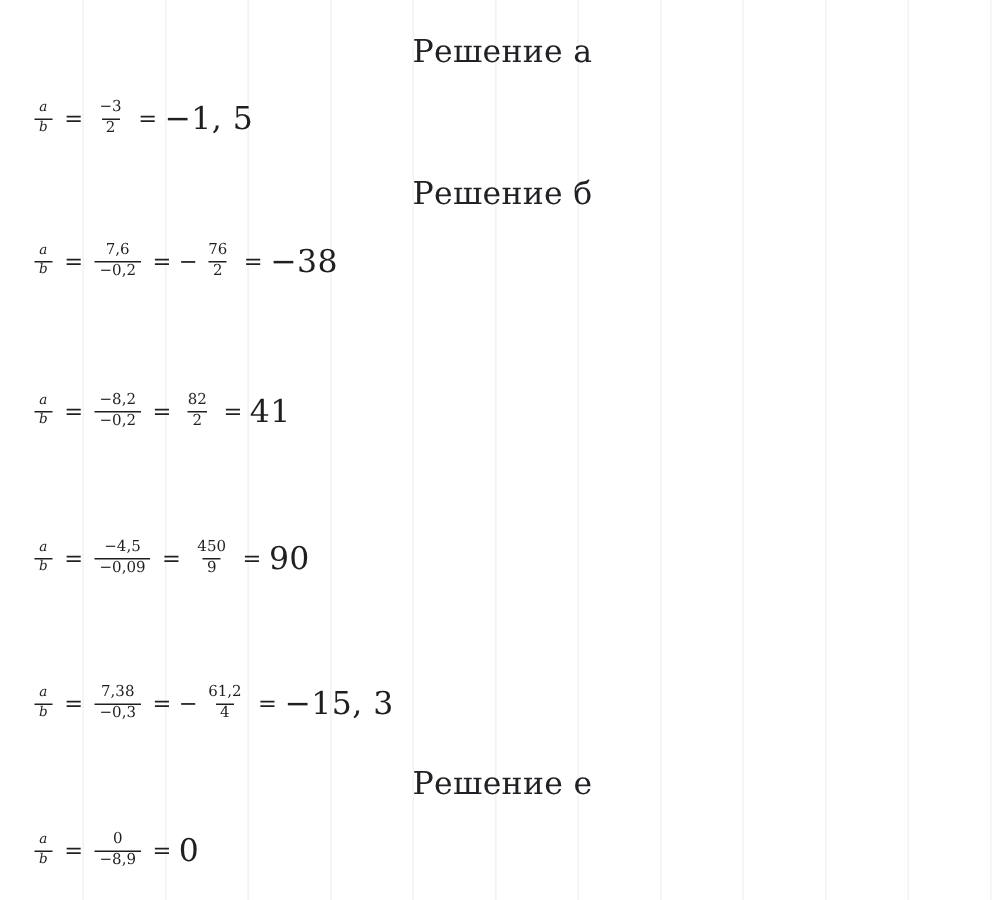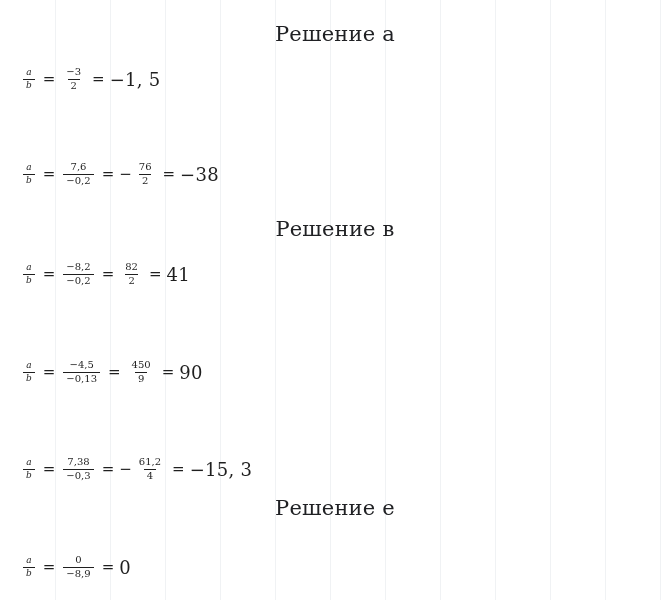--- a/index.html
+++ b/index.html
@@ -87,21 +87,21 @@
     font-size: 9px;
   }
   .op {
     margin: 0 5px;
     font-size: 15px;
   }
   .lead {
     font-style: italic;
   }
   .val {
-    font-size: 18px;
+    font-size: 21px;
     letter-spacing: 0.3px;
   }
   .minus-pre {
     margin-right: 1px;
     font-size: 15px;
   }
 </style>
 </head>
 <body>
 
@@ -130,41 +130,41 @@
     </span>
     <span class="op">=</span>
     <span class="frac">
       <span class="num">−3</span>
       <span class="den">2</span>
     </span>
     <span class="op">=</span>
     <span class="val">−1, 5</span>
   </div>
 
+  <div class="block heading" style="top:105px">Решение б</div>
   <div class="formula" style="left:20px; top:150px">
     <span class="frac small">
       <span class="num lead">a</span>
       <span class="den lead">b</span>
     </span>
     <span class="op">=</span>
     <span class="frac">
       <span class="num">7,6</span>
       <span class="den">−0,2</span>
     </span>
     <span class="op">=</span>
     <span class="minus-pre">−</span>
     <span class="frac">
       <span class="num">76</span>
       <span class="den">2</span>
     </span>
     <span class="op">=</span>
     <span class="val">−38</span>
   </div>
 
-  <div class="block heading" style="top:205px">Решение в</div>
   <div class="formula" style="left:20px; top:250px">
     <span class="frac small">
       <span class="num lead">a</span>
       <span class="den lead">b</span>
     </span>
     <span class="op">=</span>
     <span class="frac">
       <span class="num">−8,2</span>
       <span class="den">−0,2</span>
     </span>
@@ -178,21 +178,21 @@
   </div>
 
   <div class="formula" style="left:20px; top:348px">
     <span class="frac small">
       <span class="num lead">a</span>
       <span class="den lead">b</span>
     </span>
     <span class="op">=</span>
     <span class="frac">
       <span class="num">−4,5</span>
-      <span class="den">−0,13</span>
+      <span class="den">−0,09</span>
     </span>
     <span class="op">=</span>
     <span class="frac">
       <span class="num">450</span>
       <span class="den">9</span>
     </span>
     <span class="op">=</span>
     <span class="val">90</span>
   </div>
 
@@ -209,21 +209,21 @@
     <span class="op">=</span>
     <span class="minus-pre">−</span>
     <span class="frac">
       <span class="num">61,2</span>
       <span class="den">4</span>
     </span>
     <span class="op">=</span>
     <span class="val">−15, 3</span>
   </div>
 
-  <div class="block heading" style="top:484px">Решение е</div>
+  <div class="block heading" style="top:498px">Решение е</div>
   <div class="formula" style="left:20px; top:543px">
     <span class="frac small">
       <span class="num lead">a</span>
       <span class="den lead">b</span>
     </span>
     <span class="op">=</span>
     <span class="frac">
       <span class="num">0</span>
       <span class="den">−8,9</span>
     </span>

